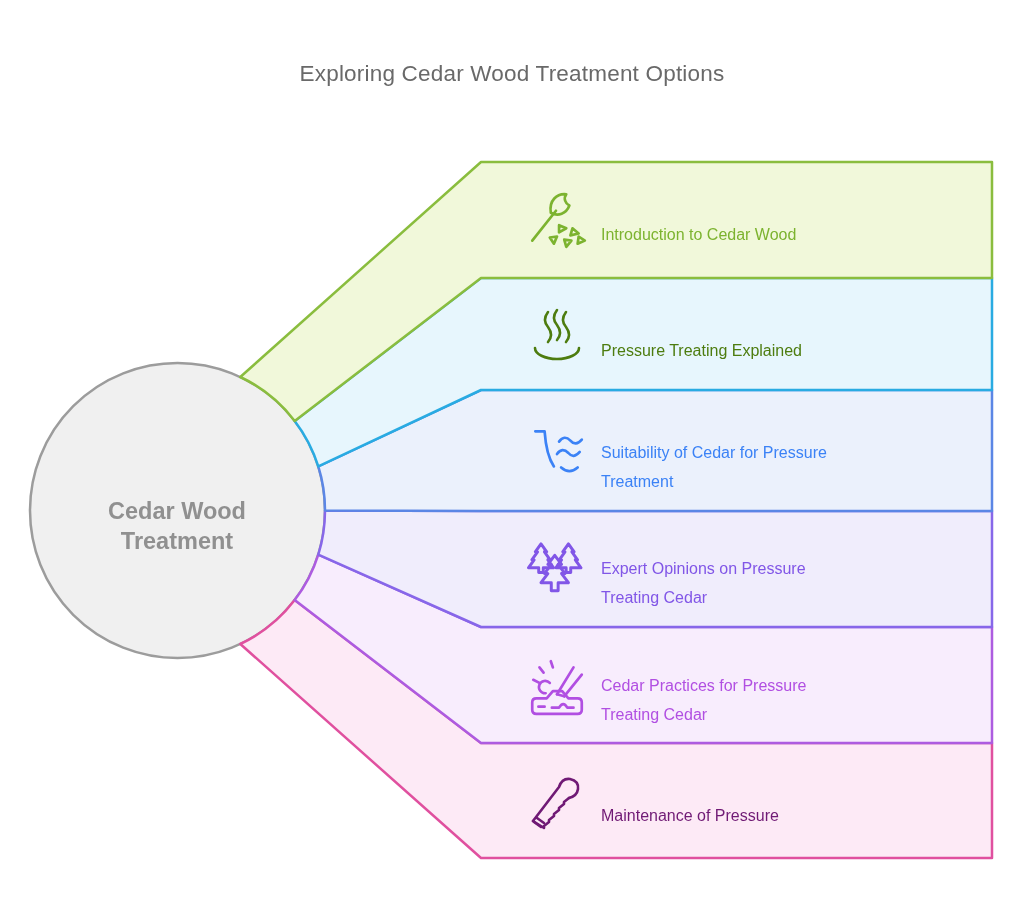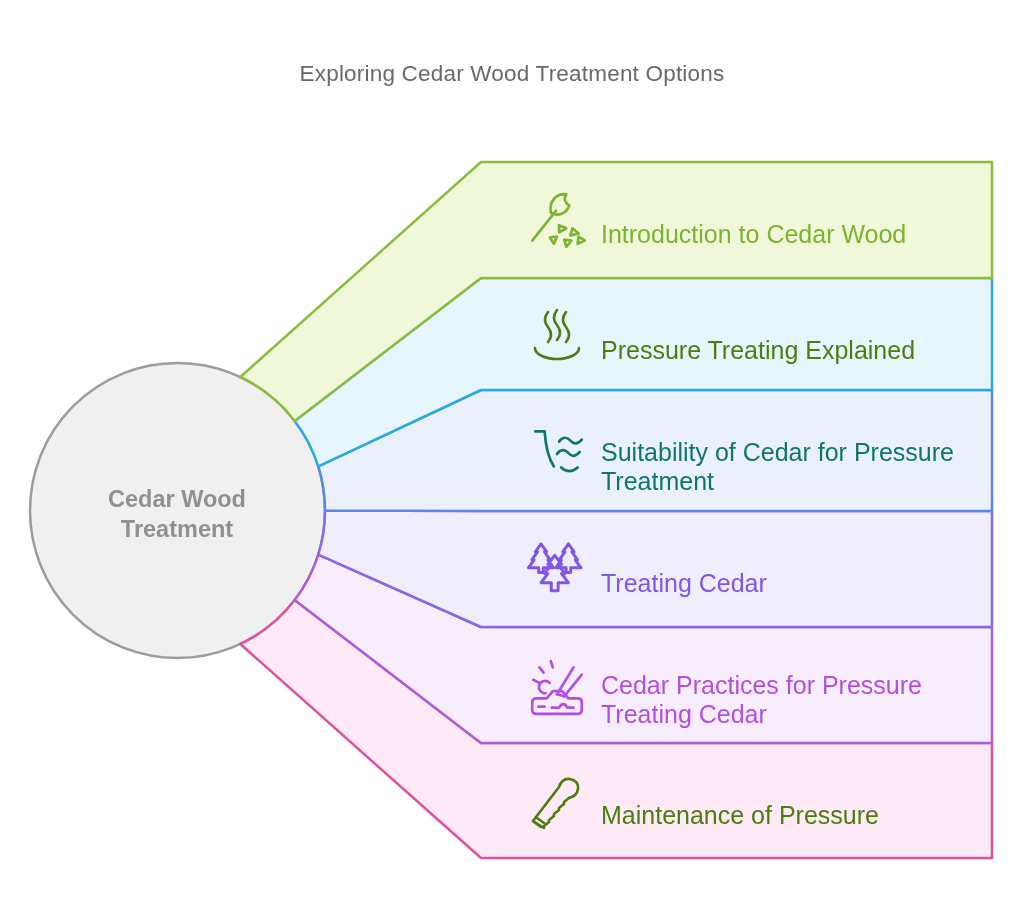--- a/index.html
+++ b/index.html
@@ -4,30 +4,30 @@
 <style>
   html,body{margin:0;padding:0;background:#ffffff;}
   body{font-family:"Liberation Sans", sans-serif;}
   .stage{position:relative;width:1024px;height:921px;overflow:hidden;background:#ffffff;}
   #diagram-svg{position:absolute;left:0;top:0;}
   .title{
     position:absolute;left:0;top:61px;width:1024px;text-align:center;
     font-size:22.5px;letter-spacing:.2px;
   }
   .center-label{
-    position:absolute;left:57px;top:484px;width:240px;text-align:center;
+    position:absolute;left:57px;top:496px;width:240px;text-align:center;
     font-size:23.5px;font-weight:bold;line-height:30px;
   }
   .band-row{
     position:absolute;left:521px;display:flex;align-items:center;
     transform:translateY(-50%);
   }
   .band-icon{width:72px;display:flex;justify-content:center;align-items:center;flex:0 0 72px;}
   .band-icon svg{stroke:currentColor;fill:none;stroke-width:2.6;stroke-linecap:round;stroke-linejoin:round;}
-  .band-label{font-size:25px;line-height:29px;white-space:nowrap;padding-left:8px;margin-top:28px;}
+  .band-label{font-size:16px;line-height:29px;white-space:nowrap;padding-left:8px;margin-top:28px;}
 </style>
 </head>
 <body>
 
 <div class="stage">
 
   <svg id="diagram-svg" width="1024" height="921" viewBox="0 0 1024 921">
     <circle id="center-circle" cx="177.5" cy="510.5" r="147.5" stroke-width="2.5" fill="#f0f0f0" stroke="#9c9c9c"></circle>
 
   <path d="M 294.7 600.1 L 481 743 L 992 743 L 992 858 L 481 858 L 240.3 644.0 A 147.5 147.5 0 0 0 294.7 600.1 Z" fill="#fdeaf6" stroke="#e0509f" stroke-width="2.5" stroke-linejoin="round"></path>
@@ -71,21 +71,21 @@
         <path d="M41,8 q-6,8 0,15 q6,8 0,15"></path>
         <path d="M10,44 a22,11 0 0 0 44,0"></path>
       </svg>
     </span>
     <div class="band-label">
       <div>Pressure Treating Explained</div>
       <div></div>
     </div>
   </div>
 
-  <div class="band-row" style="top: 453px; color: #0f766e;">
+  <div class="band-row" style="top: 453px; color: #3b82f6;">
     <span class="band-icon">
       <svg width="62" height="62" viewBox="0 0 60 60">
         <path d="M9,9 h9 c1,14 3,25 9,34"></path>
         <path d="M32,19 q5,-7 11,-1 q5,6 11,-1"></path>
         <path d="M30,31 q5,-7 11,-1 q5,6 11,-1"></path>
         <path d="M34,44 q8,7 16,0"></path>
       </svg>
     </span>
     <div class="band-label">
       <div>Suitability of Cedar for Pressure</div>
@@ -95,20 +95,21 @@
 
   <div class="band-row" style="top: 569px; color: rgb(129, 86, 231);">
     <span class="band-icon">
       <svg width="64" height="64" viewBox="0 0 56 56">
         <path d="M14,6 L19,13 H17 L22,20 H20 L25,27 H16 V31 H12 V27 H3 L8,20 H6 L11,13 H9 Z"></path>
         <path d="M14,6 L19,13 H17 L22,20 H20 L25,27 H16 V31 H12 V27 H3 L8,20 H6 L11,13 H9 Z" transform="translate(24,0)"></path>
         <path d="M26,16 L32,24 H29 L35,32 H32 L38,40 H29 V47 H23 V40 H14 L20,32 H17 L23,24 H20 Z"></path>
       </svg>
     </span>
     <div class="band-label">
+      <div>Expert Opinions on Pressure</div>
       <div>Treating Cedar</div>
     </div>
   </div>
 
   <div class="band-row" style="top: 686px; color: rgb(177, 79, 226);">
     <span class="band-icon">
       <svg width="64" height="64" viewBox="0 0 62 62">
         <path d="M11,58 Q7,58 7,54 V47 Q7,43 11,43 H21 L27,36 H36 L42,43 H51 Q55,43 55,47 V54 Q55,58 51,58 Z"></path>
         <path d="M13,51 h6"></path>
         <path d="M26,52 h7 q4,-7 8,0 h6"></path>
@@ -120,21 +121,21 @@
         <path d="M14,13 l4,5"></path>
         <path d="M25,7 l2,6"></path>
       </svg>
     </span>
     <div class="band-label">
       <div>Cedar Practices for Pressure</div>
       <div>Treating Cedar</div>
     </div>
   </div>
 
-  <div class="band-row" style="top: 801px; color: #4d7c0f;">
+  <div class="band-row" style="top: 801px; color: #701a75;">
     <span class="band-icon">
       <svg width="64" height="64" viewBox="0 0 64 64">
         <path d="M8,52 L34,18 Q37,9 45,10 Q54,12 53,20 Q52,27 44,29"></path>
         <path d="M44,29 l-5,4 l0,2 l-5,4 l0,2 l-5,4 l0,2 l-5,4 l0,2 l-5,4 l0,2 L8,52"></path>
         <path d="M12,49 l7,5"></path>
         <path d="M9,53 l7,5"></path>
       </svg>
     </span>
     <div class="band-label">
       <div>Maintenance of Pressure</div>

